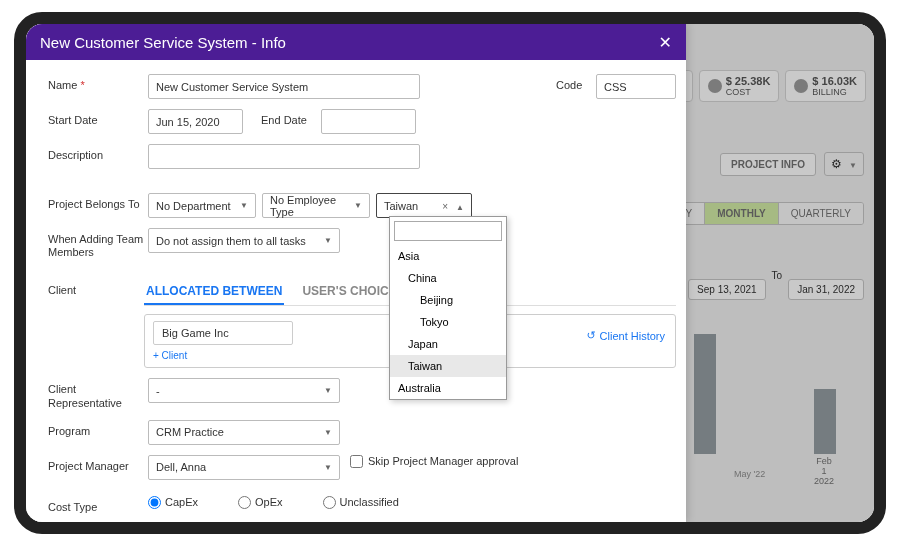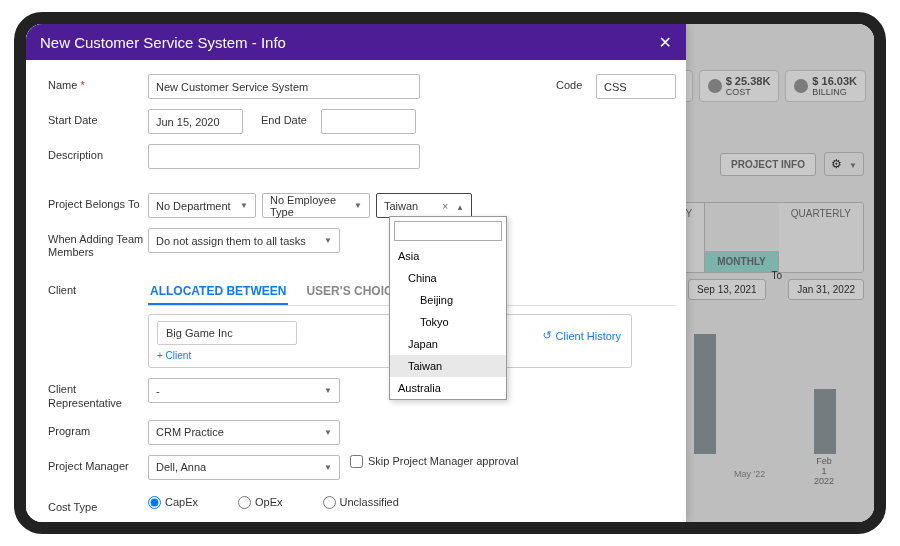--- a/index.html
+++ b/index.html
@@ -18,21 +18,21 @@
   background: #fff; border: 1px solid #ccc; border-radius: 4px; padding: 4px 8px;
   display: flex; align-items: center; gap: 4px; font-size: 9px; color: #333;
 }
 .stat-pill .ic { width: 14px; height: 14px; background: #888; border-radius: 50%; display:inline-block;}
 .stat-pill .num { font-size: 11px; font-weight: bold; }
 .bg-right-row { position:absolute; top:128px; right:10px; display:flex; gap:8px; align-items:center;margin-left:8px;}
 .btn-light { background:#fff; border:1px solid #bbb; border-radius:3px; padding:5px 10px; font-size:10px; font-weight:bold; color:#555;}
 .gear-btn { background:#f5f5f5; border:1px solid #bbb; border-radius:3px; padding:4px 6px; font-size:12px;}
 .tabs-row { position:absolute; top:178px; right:10px; display:flex; border:1px solid #bbb; border-radius:3px; overflow:hidden;}
 .tab-b { padding:5px 12px; font-size:10px; background:#f8f8f8; color:#555; border-right:1px solid #bbb;}
-.tab-b.active { background:#5eead4; font-weight:bold;margin-top:48px;}
+.tab-b.active { background:#bef264; font-weight:bold;}
 .tab-b:last-child { border-right:none;}
 .date-row { position:absolute; top:226px; right:10px; display:flex; gap:6px; align-items:center; font-size:10px;}
 .date-box { border:1px solid #bbb; background:#fff; padding:4px 8px; border-radius:3px;margin-top:29px;}
 .chart-area { position:absolute; top:280px; right:10px; width:180px; height:180px;}
 .bar1 { position:absolute; left:10px; bottom:30px; width:22px; height:120px; background:#7a8a95;}
 .bar2 { position:absolute; left:130px; bottom:30px; width:22px; height:65px; background:#7a8a95;}
 .bar-label { position:absolute; font-size:9px; color:#555; text-align:center; width:40px;}
 .line-lbl { position:absolute; bottom:5px; left:50px; font-size:9px; color:#777;}
 
 
@@ -63,21 +63,21 @@
 .sel { display:inline-flex; align-items:center; justify-content:space-between; border:1px solid #bbb; border-radius:2px; padding:4px 7px; font-size:11px; background:#fff; height:25px; cursor:pointer;}
 .caret { font-size:8px; color:#666; margin-left:4px;}
 
 .sub-label { width:60px; font-size:11px; padding-top:5px; color:#333;}
 
 .client-tabs { display:flex; gap:16px; border-bottom:1px solid #ddd; margin-bottom:8px;}
 .ctab { padding:5px 2px; font-size:12px; font-weight:bold; color:#888; cursor:pointer;}
 .ctab.active { color:#1976f2; border-bottom:2px solid #1976f2;}
 .help-ic { display:inline-flex; width:14px; height:14px; border:1px solid #888; border-radius:50%; align-items:center; justify-content:center; font-size:9px; color:#666; margin-left:6px;}
 
-.client-box { border:1px solid #ccc; border-radius:3px; padding:6px 8px; width:484px; position:relative;}
+.client-box { border:1px solid #ccc; border-radius:3px; padding:6px 8px; width:532px; position:relative;}
 .client-chip { border:1px solid #ccc; border-radius:2px; padding:5px 8px; font-size:11px; display:inline-block; width:140px;}
 .add-link { color:#1976f2; font-size:10px; margin-top:5px; display:block; cursor:pointer;}
 .hist-link { position:absolute; right:10px; top:14px; color:#1976f2; font-size:11px; display:flex; align-items:center; gap:4px; cursor:pointer;}
 
 .radio-row label { margin-right:40px; font-size:11px; display:inline-flex; align-items:flex-start; gap:4px;}
 
 
 .dd-menu {
   position:absolute; left:363px; top:192px; width:118px; background:#fff;
   border:1px solid #999; box-shadow:2px 2px 6px rgba(0,0,0,0.2); z-index:10;

